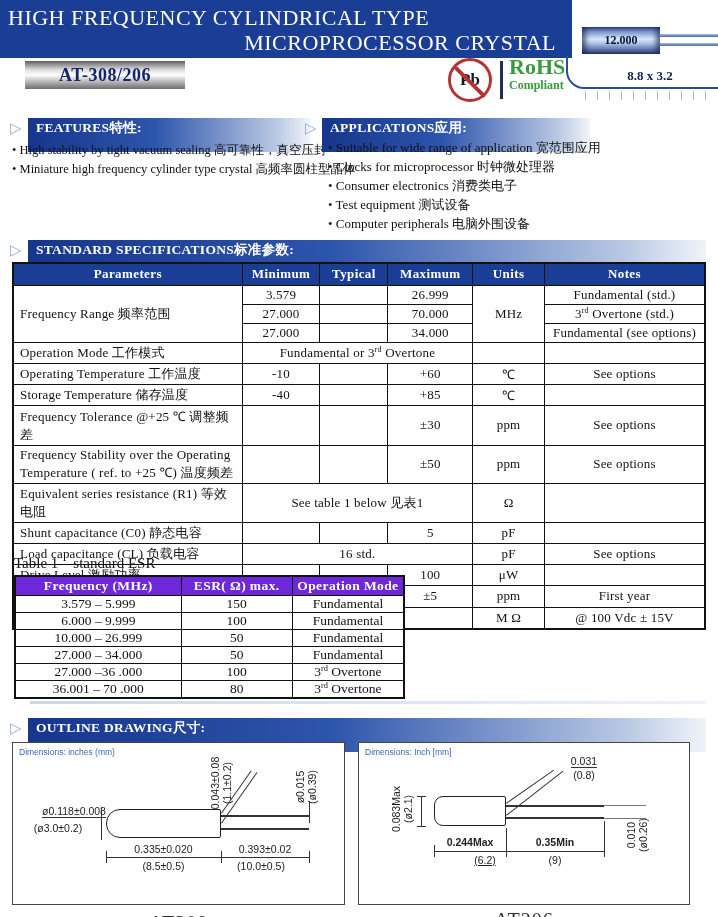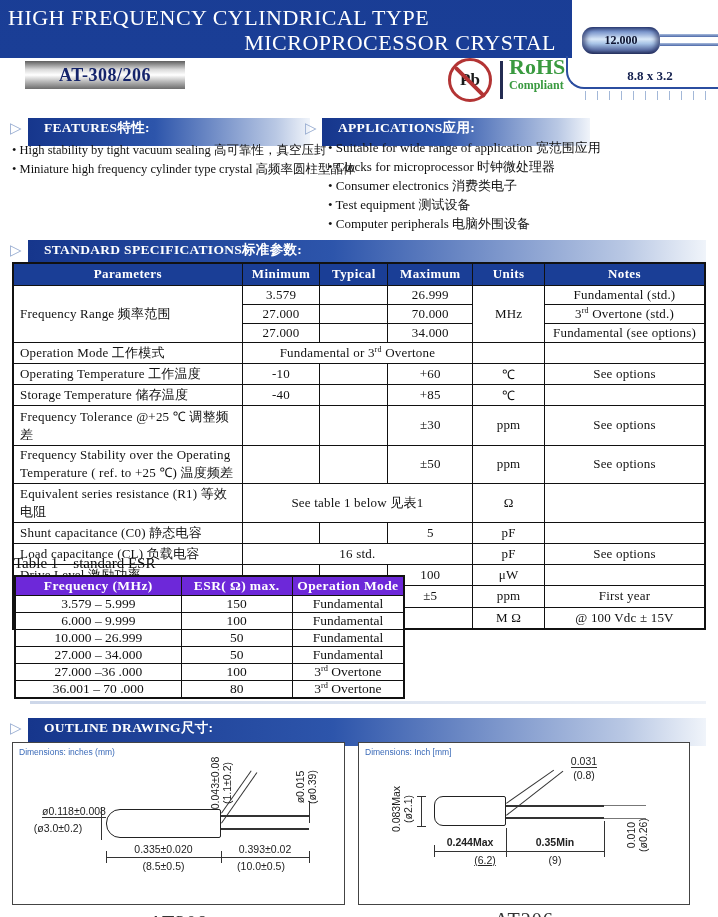--- a/index.html
+++ b/index.html
@@ -22,34 +22,34 @@
   .pb-circle .pb-txt { position:absolute; left:0; top:9px; width:100%; text-align:center;
     font-weight:bold; font-size:17px; color:#1a1a1a; }
   .pb-slash { position:absolute; left:-2px; top:19px; width:42px; height:4px; background:#b33434;
     transform: rotate(45deg); border-radius:2px; }
   .rohs-divider { position:absolute; left:500px; top:61px; width:3px; height:38px; background:#232c52; }
   .rohs { position:absolute; left:509px; top:55px; width:90px; color:#3a9a40; }
   .rohs .r1 { font-weight:bold; font-size:22px; line-height:24px; }
   .rohs .r2 { font-weight:bold; font-size:12px; line-height:13px; }
   .crystal-panel-border { position:absolute; left:566px; top:56px; width:152px; height:33px;
     border-left:2px solid #2b4da0; border-bottom:2px solid #2b4da0; border-bottom-left-radius:18px; }
-  .crystal-body { position:absolute; left:582px; top:27px; width:78px; height:27px; border-radius:11px;
+  .crystal-body { position:absolute; left:582px; top:27px; width:78px; height:27px; border-radius:0;
     background: linear-gradient(180deg,#2e3f76 0%, #7b96cc 18%, #d9e8f8 45%, #a6c2e6 62%, #56699f 86%, #27325e 100%);
     box-shadow: inset 7px 0 5px -3px rgba(26,36,86,.65), inset -7px 0 5px -3px rgba(26,36,86,.65);
     text-align:center; }
   .crystal-body .mark { font-weight:bold; font-size:12px; line-height:27px; color:#0e1430; }
   .crystal-lead { position:absolute; height:3px; background: linear-gradient(180deg,#a8bcdd,#4c68a8); }
   .crystal-size { position:absolute; left:598px; top:68px; width:104px; text-align:center;
     font-weight:bold; font-size:13px; color:#14204e; }
   .ruler { position:absolute; left:585px; top:91px; width:132px; height:9px;
     background: repeating-linear-gradient(90deg,#a3b8d8 0 1px, transparent 1px 12px); }
   
   .secarrow { position:absolute; font-size:15px; color:#96abd0; line-height:18px; font-family:"DejaVu Sans",sans-serif; }
-  .secbar { position:absolute; height:28px; color:#fff; font-weight:bold; font-size:13.5px;
-    letter-spacing:.3px; padding:1px 0 0 16px;
+  .secbar { position:absolute; height:34px; color:#fff; font-weight:bold; font-size:13.5px;
+    letter-spacing:.3px; padding:1px 0 0 8px;
     background: linear-gradient(90deg,#16368c 0%, #2d55ab 45%, #b9c8e4 88%, #f0f4fa 100%); }
   
   .bullets { position:absolute; font-size:12.5px; line-height:19px; color:#111; }
   .bullets .bi::before { content:"• "; }
   
   table { border-collapse: collapse; background:#fff;padding-left:18px; }
   .spec-table { position:absolute; left:12px; top:262px; width:694px;
     font-size:13px; border:2px solid #111; }
   .spec-table th { background:#1a3e96; color:#fff; font-weight:bold; font-size:13px; height:22px;
     border:1px solid #111; letter-spacing:.4px; }

